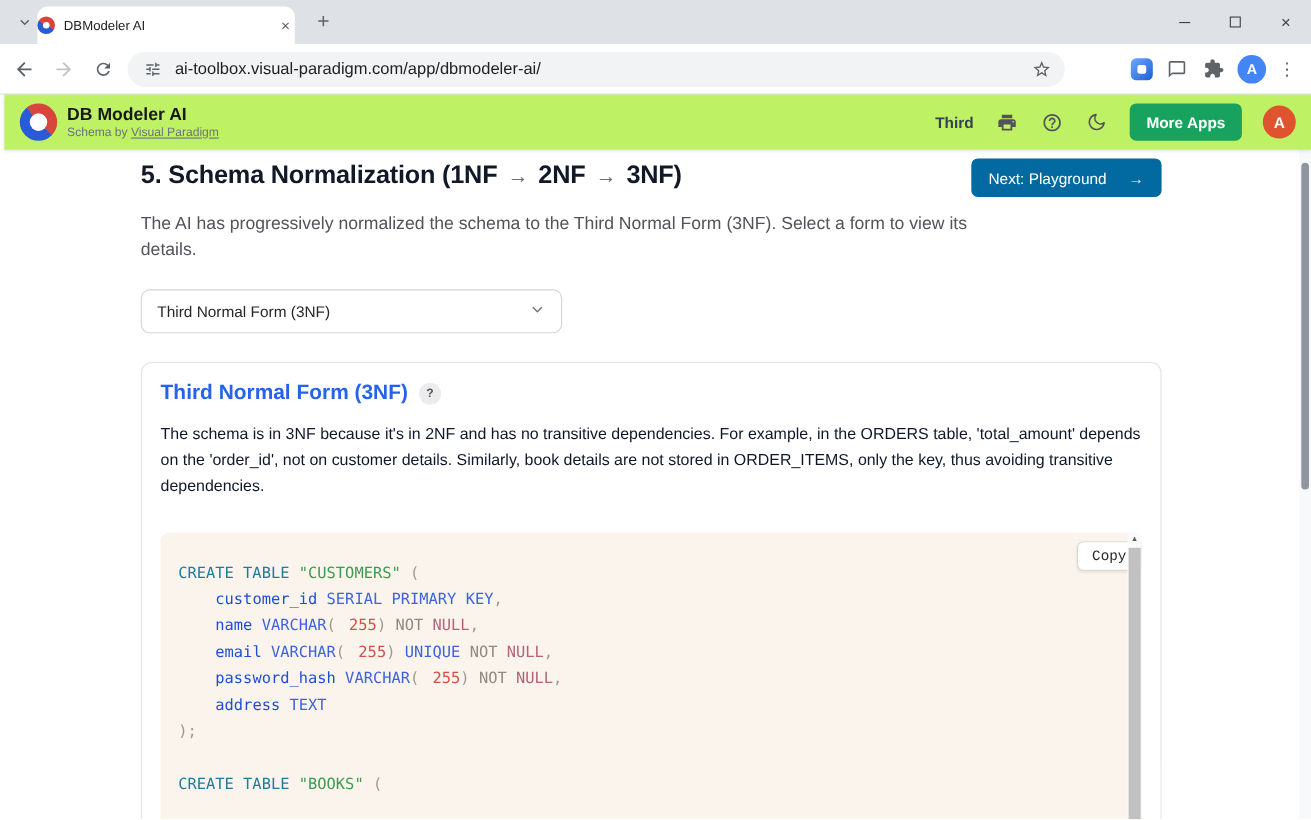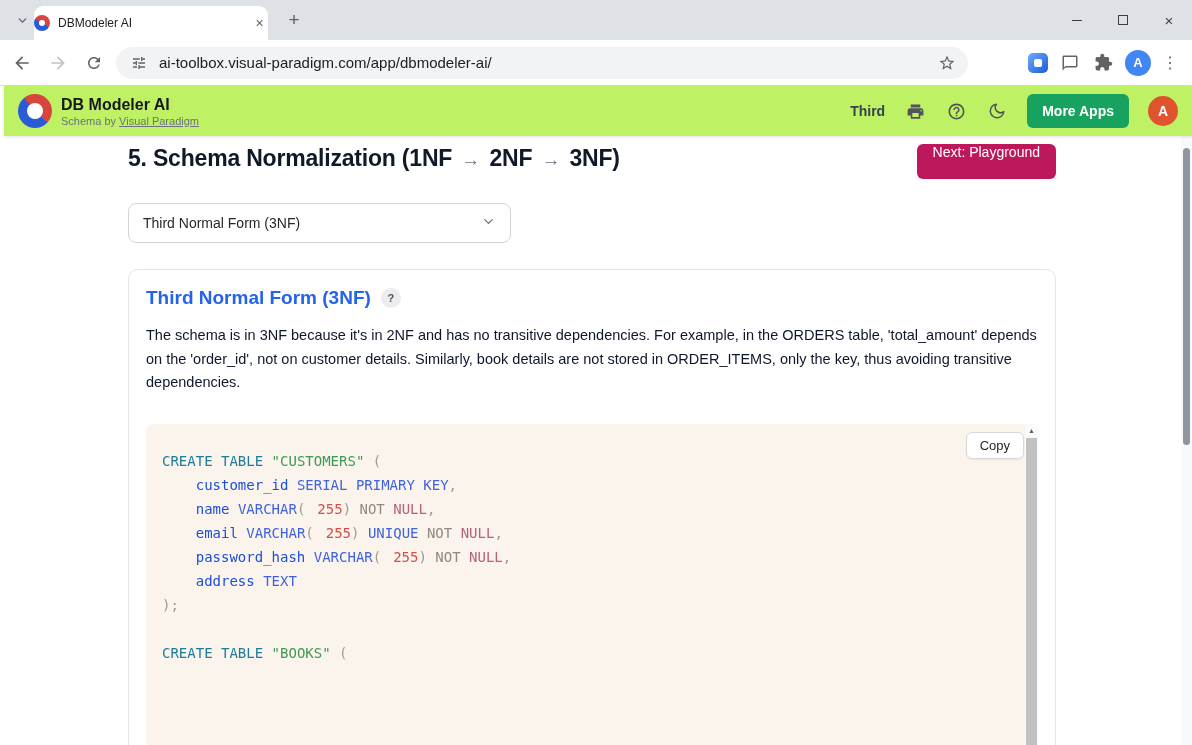--- a/index.html
+++ b/index.html
@@ -63,23 +63,23 @@
     padding:0 15px; font-size:14px; font-weight:600; font-family:inherit; }
   .app-avatar { width:30px; height:30px; border-radius:50%; background:#e0532f; color:#fff;
     font-size:14px; font-weight:bold; display:flex; align-items:center; justify-content:center; }
 
   
   .content { position:absolute; top:136px; left:0; right:0; bottom:0; background:#fff; overflow:hidden;padding-left:24px; }
   .container { position:absolute; left:128px; top:0; width:928px; }
   .section-header { display:flex; justify-content:space-between; align-items:flex-start; margin-top:7px; }
   .section-title { font-size:23px; font-weight:700; color:#111827; letter-spacing:-0.2px; line-height:30px; }
   .section-title .arrow { color:#6b7280; font-weight:400; font-size:19px; margin:0 3px; }
-  .next-btn { background:#be185d; color:#fff; border:none; border-radius:6px; height:35px;
+  .next-btn { background:#0369a1; color:#fff; border:none; border-radius:6px; height:35px;
     padding:0 16px; font-size:14px; font-weight:500; font-family:inherit; display:flex;
-    align-items:center; gap:20px; margin-top:1px;flex-direction:column; }
+    align-items:center; gap:20px; margin-top:1px; }
   .description { margin-top:13px; font-size:16px; line-height:23.5px; color:#52525b; max-width:775px; }
   .form-select { margin-top:24px; width:383px; height:40px; border:1px solid #d4d4d8; border-radius:8px;
     background:#fff; display:flex; align-items:center; justify-content:space-between;
     padding:0 14px; font-size:14px; color:#27272a; }
   .card { margin-top:26px; width:928px; border:1px solid #e4e4e7; border-radius:10px;
     background:#fff; padding:17px; }
   .card-title-row { display:flex; align-items:center; gap:10px; }
   .card-title { font-size:19px; font-weight:bold; color:#2563eb; }
   .help-badge { width:20px; height:20px; border-radius:50%; background:#ececee; color:#52525b;
     font-size:11px; font-weight:bold; display:flex; align-items:center; justify-content:center; }
@@ -91,22 +91,22 @@
   .code { padding:25px 16px; font-family:"DejaVu Sans Mono", monospace; font-size:14px;
     line-height:24px; white-space:pre; }
   .tok-k { color:#1f7a9c; }   
   .tok-t { color:#3e63dd; }   
   .tok-s { color:#3d9a50; }   
   .tok-i { color:#1d4ed8; }   
   .tok-n { color:#d25048;margin-left:12px; }   
   .tok-o { color:#8f8a80; }   
   .tok-u { color:#b4637a;text-align:center; }   
   .tok-p { color:#9f998f; }   
-  .copy-btn { position:absolute; top:8px; right:14px; background:#fff; border:1px solid #d9d9d9;
-    border-radius:6px; padding:5px 13px; font-size:13px; color:#27272a; font-family:Liberation Sans, sans-serif;
+  .copy-btn { position:absolute; top:8px; right:0; background:#fff; border:1px solid #d9d9d9;
+    border-radius:6px; padding:5px 13px; font-size:13px; color:#27272a; font-family:Liberation Mono, monospace;
     box-shadow:0 1px 2px rgba(0,0,0,.06); }
   .code-scrollbar { position:absolute; top:0; right:0; bottom:0; width:13px; background:#fafafa; }
   .code-scroll-arrow { height:13px; font-size:7px; color:#5f5f5f; text-align:center; line-height:13px; }
   .code-thumb { position:absolute; top:14px; left:1px; width:11px; bottom:0; background:#c1c1c1; }
 
   
   .page-scrollbar { position:absolute; top:0; right:0; bottom:0; width:11px; background:#f8f9fa; }
   .page-thumb { position:absolute; top:12px; right:2px; width:7px; height:297px;
     border-radius:4px; background:#90969f; }
 </style>
@@ -217,20 +217,21 @@
 
   <div class="content" data-interactable="false">
     <div class="container">
       <div class="section-header">
         <h1 class="section-title" data-interactable="false"><span data-interactable="false">5. Schema Normalization (1NF</span> <span class="arrow" data-interactable="false">→</span> <span data-interactable="false">2NF</span> <span class="arrow" data-interactable="false">→</span> <span data-interactable="false">3NF)</span></h1>
         <button class="next-btn" data-interactable="true">
           <span data-interactable="false">Next: Playground</span>
           <span data-interactable="false">→</span>
         </button>
       </div>
+      <p class="description" data-interactable="false">The AI has progressively normalized the schema to the Third Normal Form (3NF). Select a form to view its details.</p>
       <div class="form-select" data-interactable="true">
         <span data-interactable="false">Third Normal Form (3NF)</span>
         <span data-interactable="false">
           <svg width="15" height="15" viewBox="0 0 24 24" fill="none" stroke="#71717a" stroke-width="2" stroke-linecap="round" stroke-linejoin="round">
               <path d="M6 9l6 6 6-6"></path>
             </svg>
         </span>
       </div>
       <div class="card" data-interactable="false">
         <div class="card-title-row">

